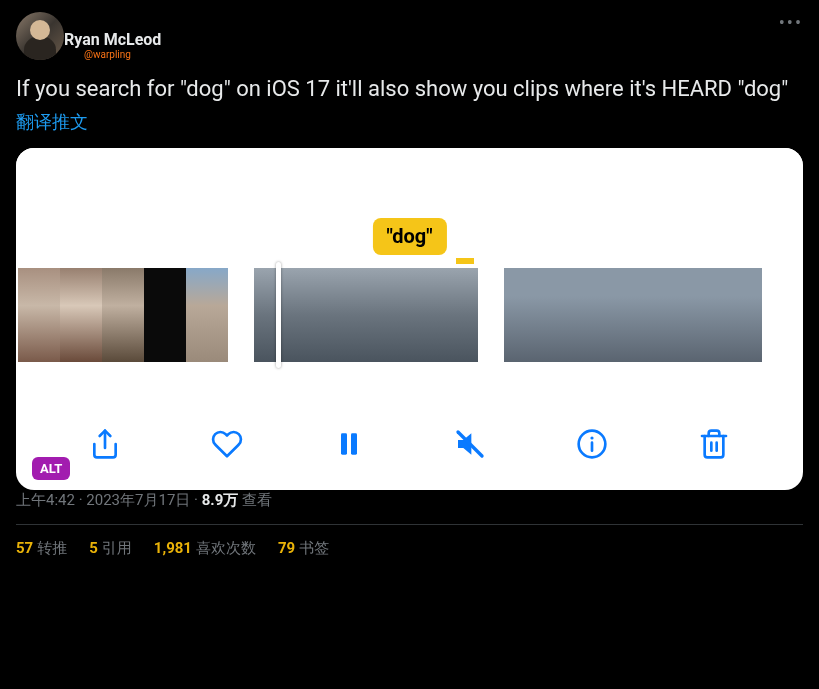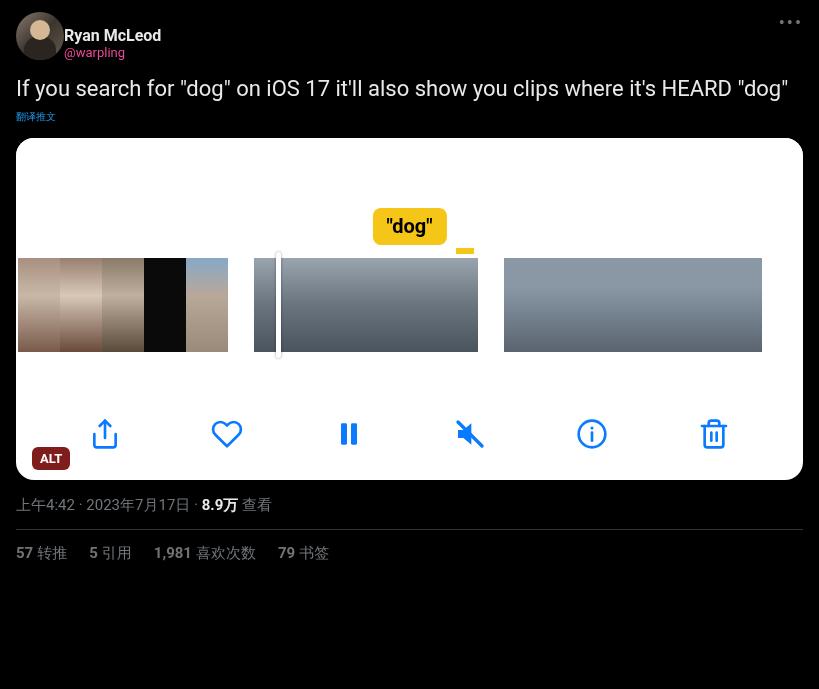--- a/index.html
+++ b/index.html
@@ -44,41 +44,42 @@
     border-radius: 50% 50% 0 0;
     background: #2a2520;
   }
   .name-block { display: flex; flex-direction: column; }
   .display-name {
     font-weight: 700;
     font-size: 16px;
     color: #e7e9ea;
   }
   .handle {
-    font-size: 13px;
-    color: #ec4899;
+    font-size: 10px;
+    color: #f97316;
+    margin-left: 20px;
   }
   .more-dots {
     position: absolute;
     right: 0;
     top: 0;
     color: #71767b;
     font-size: 18px;
     letter-spacing: 2px;
     cursor: pointer;
   }
   .body-text {
     margin-top: 14px;
     font-size: 22px;
     line-height: 1.35;
     color: #e7e9ea;
   }
   .translate-link {
     margin-top: 6px;
-    font-size: 10px;
+    font-size: 18px;
     color: #1d9bf0;
     cursor: pointer;
     display: inline-block;
   }
   .media-card {
     margin-top: 14px;
     background: #fff;
     border-radius: 18px;
     overflow: hidden;
     position: relative;
@@ -166,46 +167,46 @@
     width: 32px;
     height: 32px;
     color: #0a7aff;
     cursor: pointer;
   }
   .tb-icon svg { width: 100%; height: 100%; display: block; }
   .alt-badge {
     position: absolute;
     left: 16px;
     bottom: 10px;
-    background: #7f1d1d;
+    background: #a21caf;
     color: #fff;
     font-size: 13px;
     font-weight: 700;
     padding: 4px 8px;
     border-radius: 6px;
   }
   .meta-row {
-    margin-top: 16px;
+    margin-top: 1px;
     font-size: 15px;
     color: #71767b;
   }
   .meta-row .views-count { color: #e7e9ea; font-weight: 700; }
   .divider {
     border: none;
     border-top: 1px solid #2f3336;
     margin-top: 14px;
   }
   .stats-row {
     display: flex;
     gap: 22px;
     margin-top: 14px;
     font-size: 15px;
     color: #71767b;
   }
-  .stats-row .num { color: #737373; font-weight: 700; margin-right: 4px; }
+  .stats-row .num { color: #eab308; font-weight: 700; margin-right: 4px; }
 </style>
 </head>
 <body>
 
 <div class="tweet">
 
   <div class="header">
     <div class="avatar"></div>
     <div class="name-block">
       <span class="display-name">Ryan McLeod</span>

